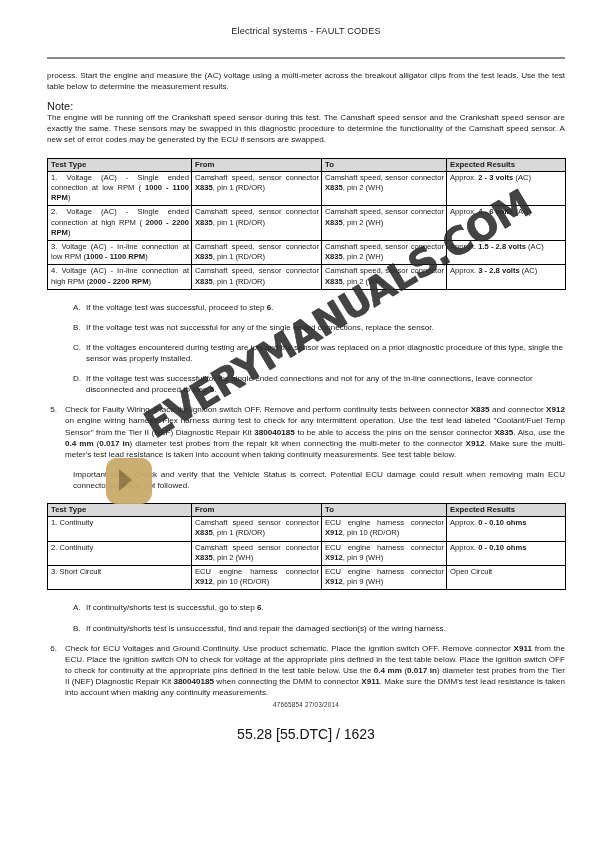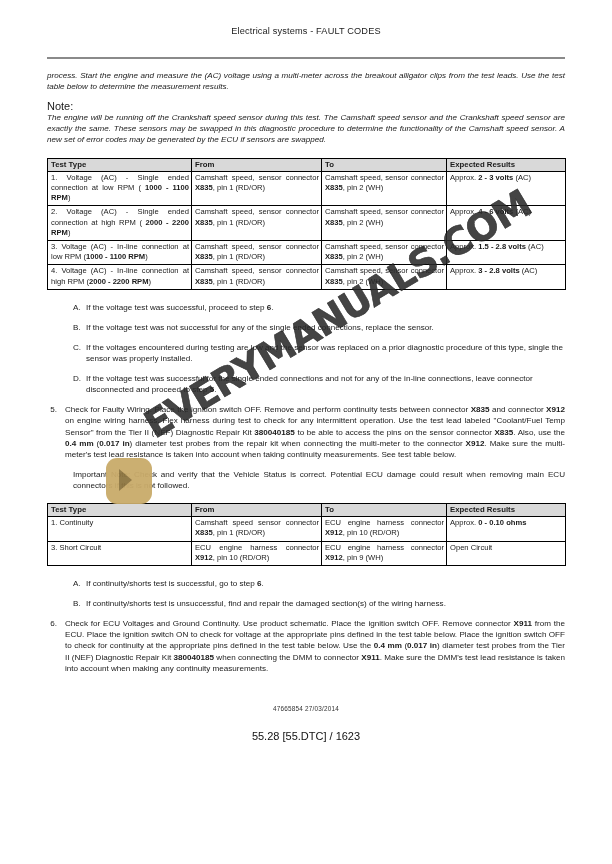--- a/index.html
+++ b/index.html
@@ -39,21 +39,20 @@
     left: 47px;
     width: 518px;
   }
 
   p.para {
     margin: 0 0 0 0;
     font-size: 8.1px;
     line-height: 11.1px;
     text-align: justify;
     color: #1a1a1a;
-    font-style: italic;
   }
   .gap-sm { height: 9px; }
   .gap-md { height: 12px; }
 
   .note-label { font-size: 11px; line-height: 11.1px; }
 
   
   .alpha-list { margin: 0; padding: 0; list-style: none; }
   .alpha-item {
     display: flex;
@@ -107,21 +106,21 @@
   .col4 { width: 119px; }
 
   
   .footer {
     position: absolute;
     left: 0; right: 0;
     bottom: 14px;
     text-align: center;
   }
   .footer-code { font-size: 6.4px; color: #333; letter-spacing: .2px; }
-  .footer-page { font-size: 11px; color: #111; margin-top: 18px; }
+  .footer-page { font-size: 14px; color: #111; margin-top: 18px; }
 
   
   .watermark {
     position: absolute;
     left: 148px;
     top: 318px;
     width: 420px;
     height: 180px;
     pointer-events: none;
     z-index: 5;
@@ -272,20 +271,26 @@
         </tr>
       </thead>
       <tbody>
           <tr>
             <td class="jn">1. Continuity</td>
             <td class="jn">Camshaft    speed    sensor connector   <b>X835</b>,     pin     1 (RD/OR)</td>
             <td class="jn">ECU engine harness connector <b>X912</b>, pin 10 (RD/OR)</td>
             <td>Approx. <b>0 - 0.10 ohms</b></td>
           </tr>
           <tr>
+            <td class="jn">2. Continuity</td>
+            <td class="jn">Camshaft    speed    sensor connector <b>X835</b>, pin 2 (WH)</td>
+            <td class="jn">ECU engine harness connector <b>X912</b>, pin 9 (WH)</td>
+            <td>Approx. <b>0 - 0.10 ohms</b></td>
+          </tr>
+          <tr>
             <td class="jn">3. Short Circuit</td>
             <td class="jn">ECU engine harness connector <b>X912</b>, pin 10 (RD/OR)</td>
             <td class="jn">ECU engine harness connector <b>X912</b>, pin 9 (WH)</td>
             <td>Open Circuit</td>
           </tr>
         </tbody>
     </table>
 
     <div class="gap-md"></div>
 

